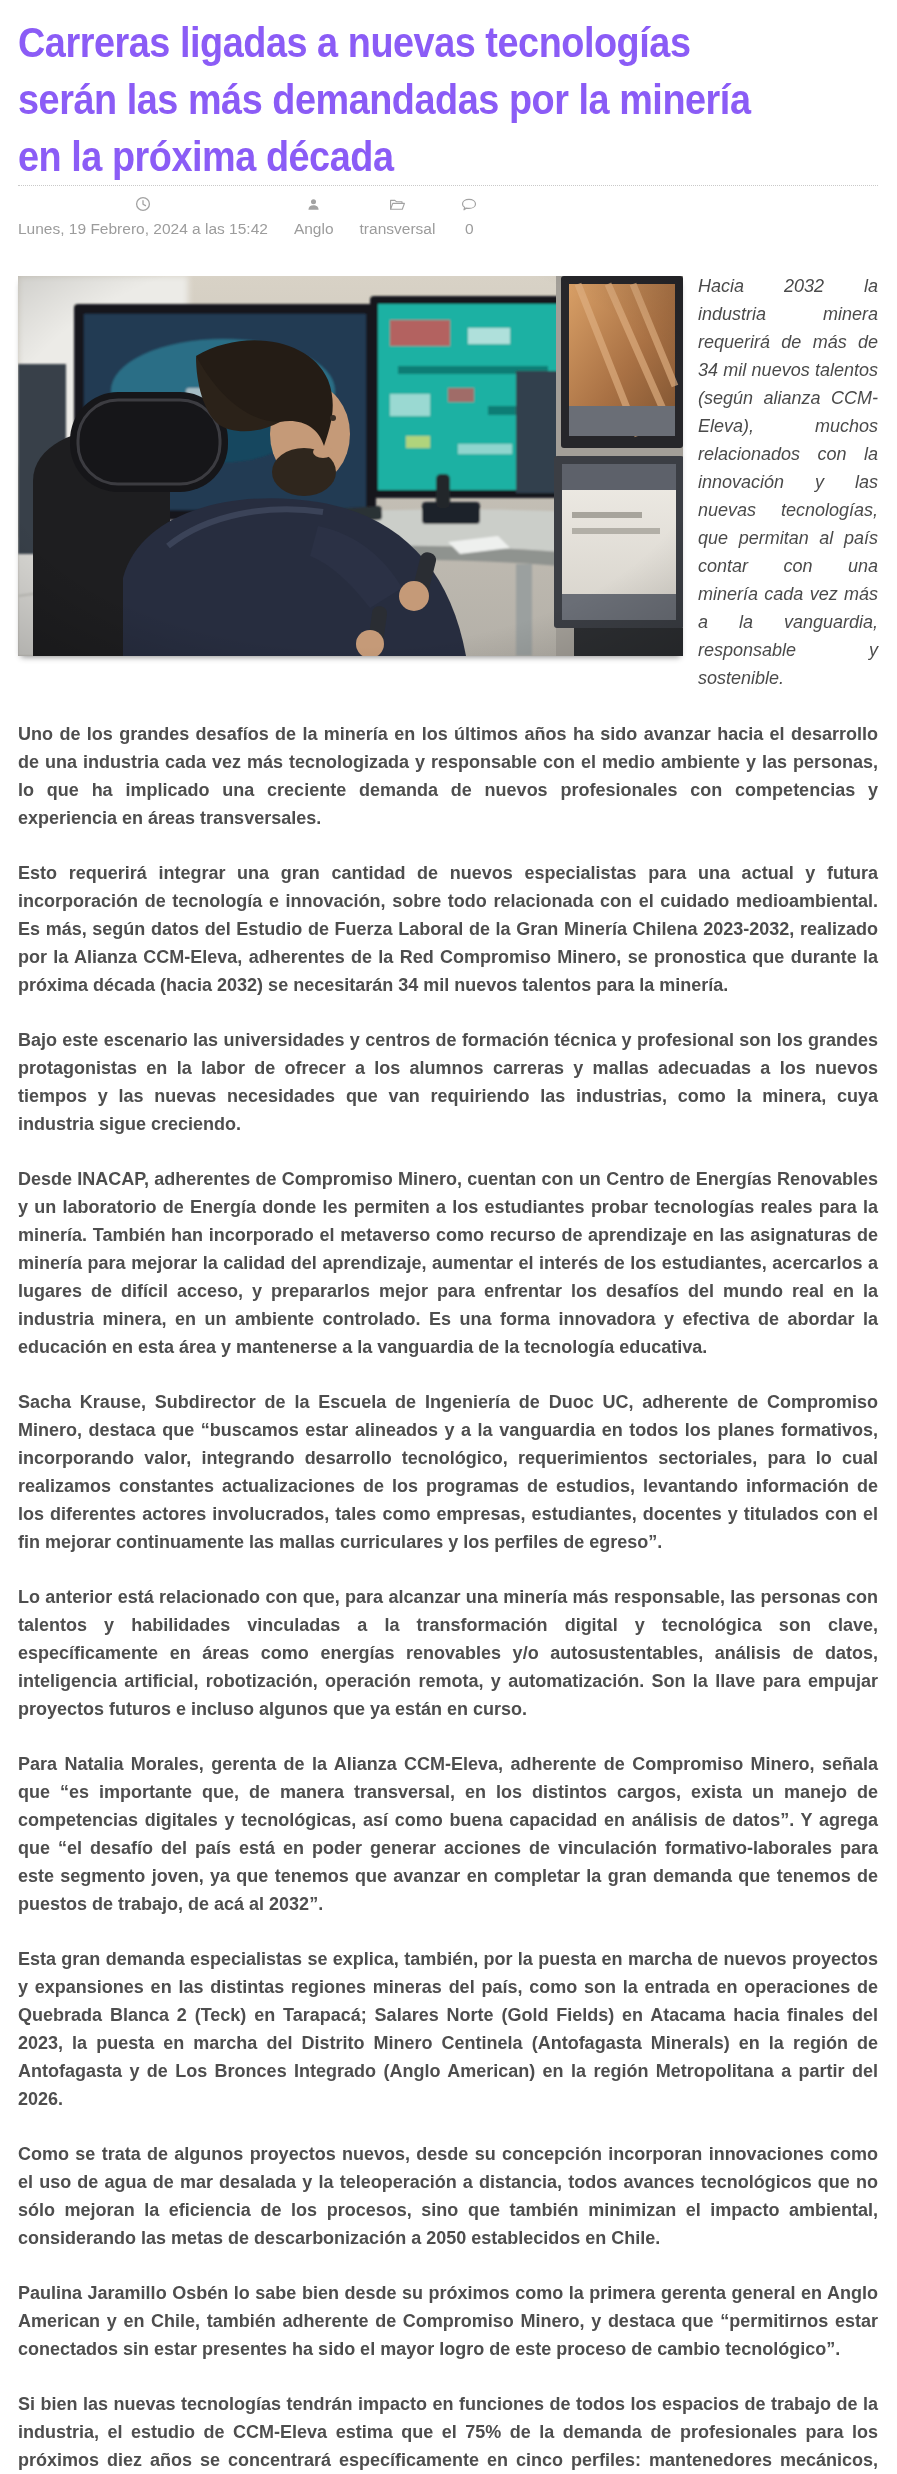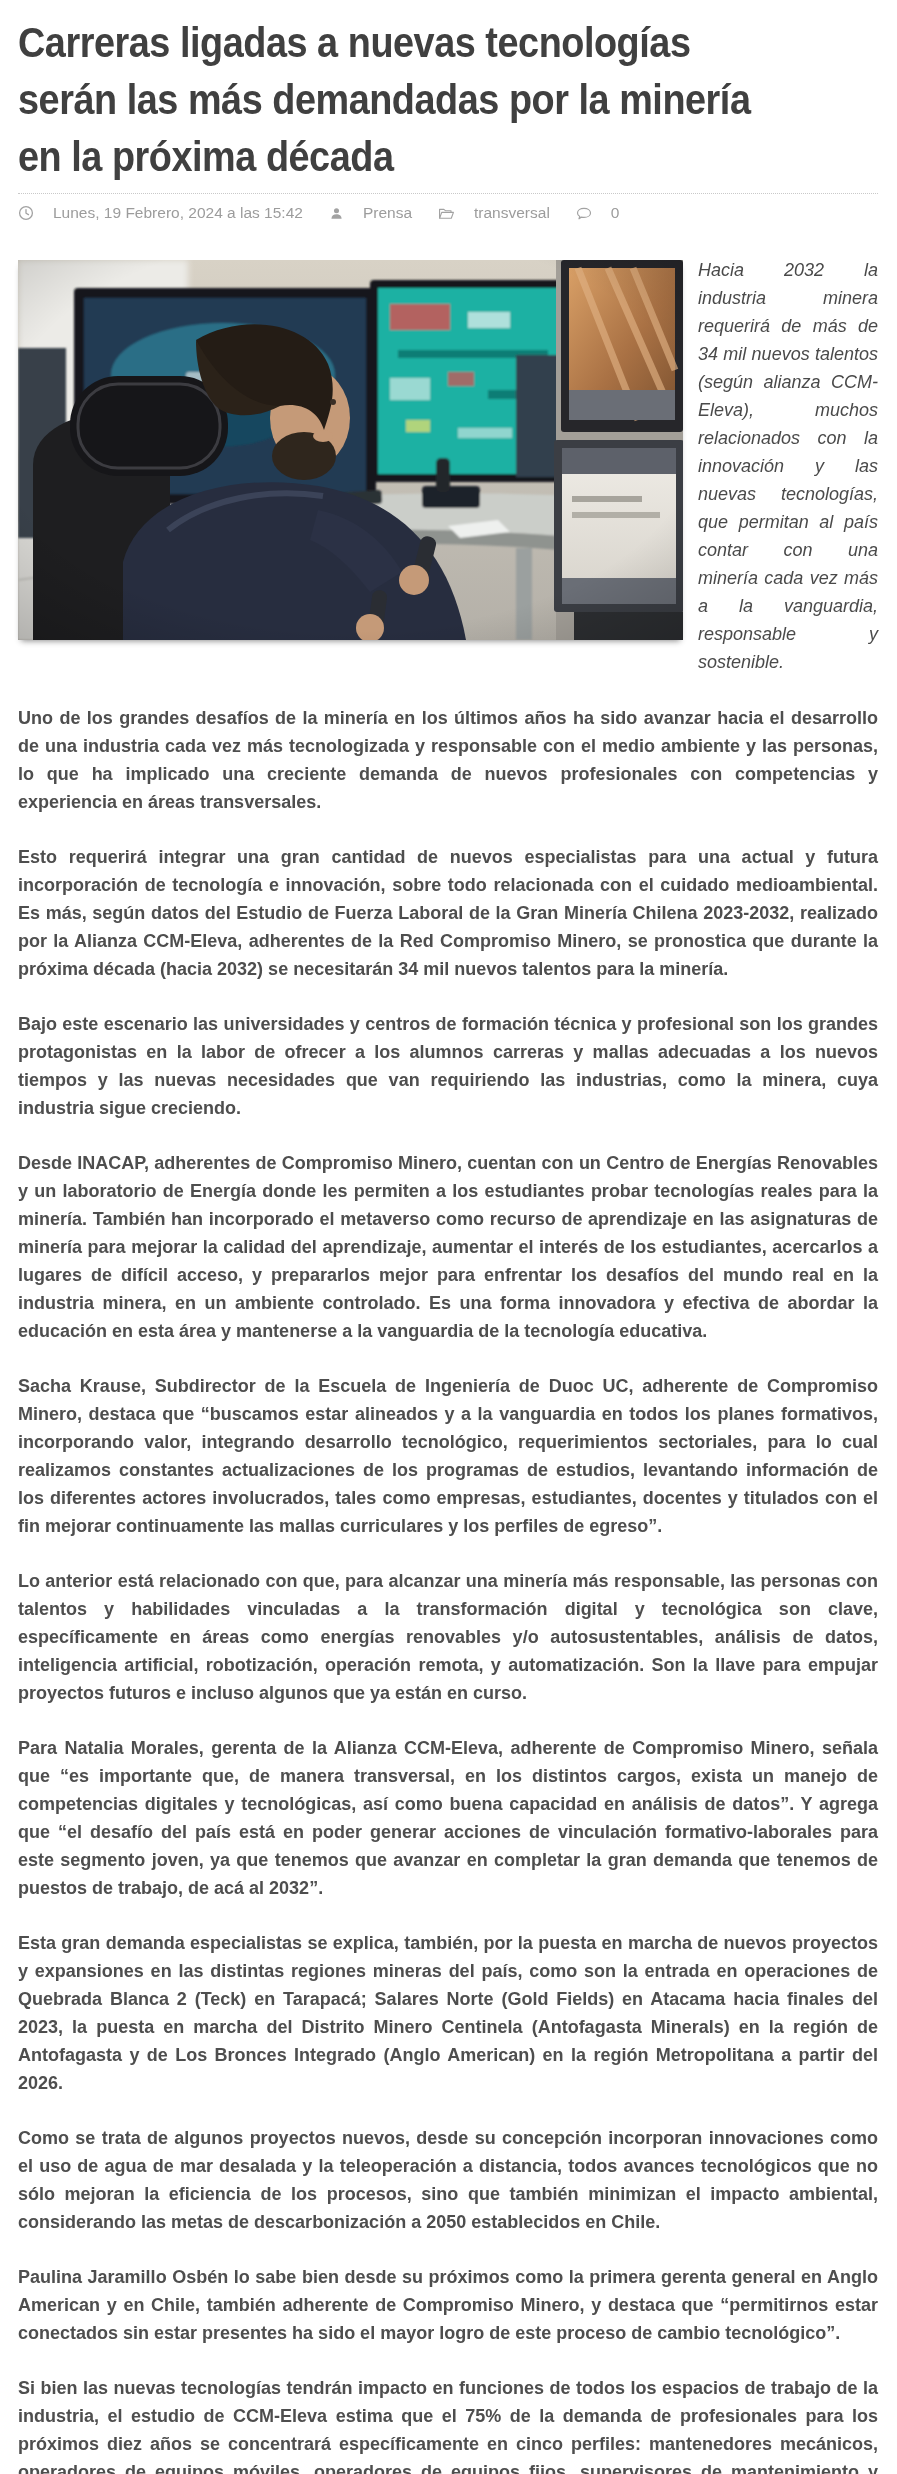--- a/index.html
+++ b/index.html
@@ -5,22 +5,22 @@
   html,body{margin:0;padding:0;background:#ffffff;}
   body{
     width:897px;
     font-family:"Liberation Sans","DejaVu Sans",sans-serif;
     color:#4e4e4e;
   }
   .page{padding:14px 19px 30px 18px;}
 
   
   h1.title{
-    margin:0 0 8px 0;
-    color:#404040;
+    margin:0 0 0 0;
+    color:#8b5cf6;
     font-weight:700;
     font-size:42px;
     line-height:57px;
     letter-spacing:-0.5px;
   }
   h1.title .tl{
     display:block;
     white-space:nowrap;
     transform:scaleX(0.9);
     transform-origin:0 50%;
@@ -29,21 +29,21 @@
   
   .meta{
     border-top:1px dotted #c9c9c9;
     padding:10px 0 8px 0;
     display:flex;
     align-items:center;
     gap:26px;
     color:#9c9c9c;
     font-size:15.5px;
   }
-  .meta .m-item{display:flex;align-items:center;gap:19px;color:#9c9c9c;text-decoration:none;}
+  .meta .m-item{display:flex;align-items:center;gap:8px;color:#9c9c9c;text-decoration:none;flex-direction:column;}
   .meta svg{display:block;}
 
   
   .article{margin-top:26px;font-size:18px;line-height:28px;text-align:justify;}
   .photo{
     float:left;
     width:665px;height:380px;
     margin:4px 15px 10px 0;
     box-shadow:0 4px 6px -3px rgba(0,0,0,.45);
     background:#b9b5ad;
@@ -78,21 +78,21 @@
       </span>
       <span>Lunes, 19 Febrero, 2024 a las 15:42</span>
     </span>
     <a class="m-item" href="#">
       <span>
         <svg width="15" height="15" viewBox="0 0 16 16" fill="#a2a2a2">
           <circle cx="8" cy="5" r="2.7"></circle>
           <path d="M2.6 13.6c0-3.1 2.4-4.7 5.4-4.7s5.4 1.6 5.4 4.7z"></path>
         </svg>
       </span>
-      <span>Prensa</span>
+      <span>Anglo</span>
     </a>
     <a class="m-item" href="#">
       <span>
         <svg width="17" height="15" viewBox="0 0 18 16" fill="none" stroke="#a2a2a2" stroke-width="1.2" stroke-linejoin="round">
           <path d="M1.6 13V3.6h4.6L7.8 5h6v1.8"></path>
           <path d="M1.6 13l2.3-6.2h12.5L14.1 13z"></path>
         </svg>
       </span>
       <span>transversal</span>
     </a>

